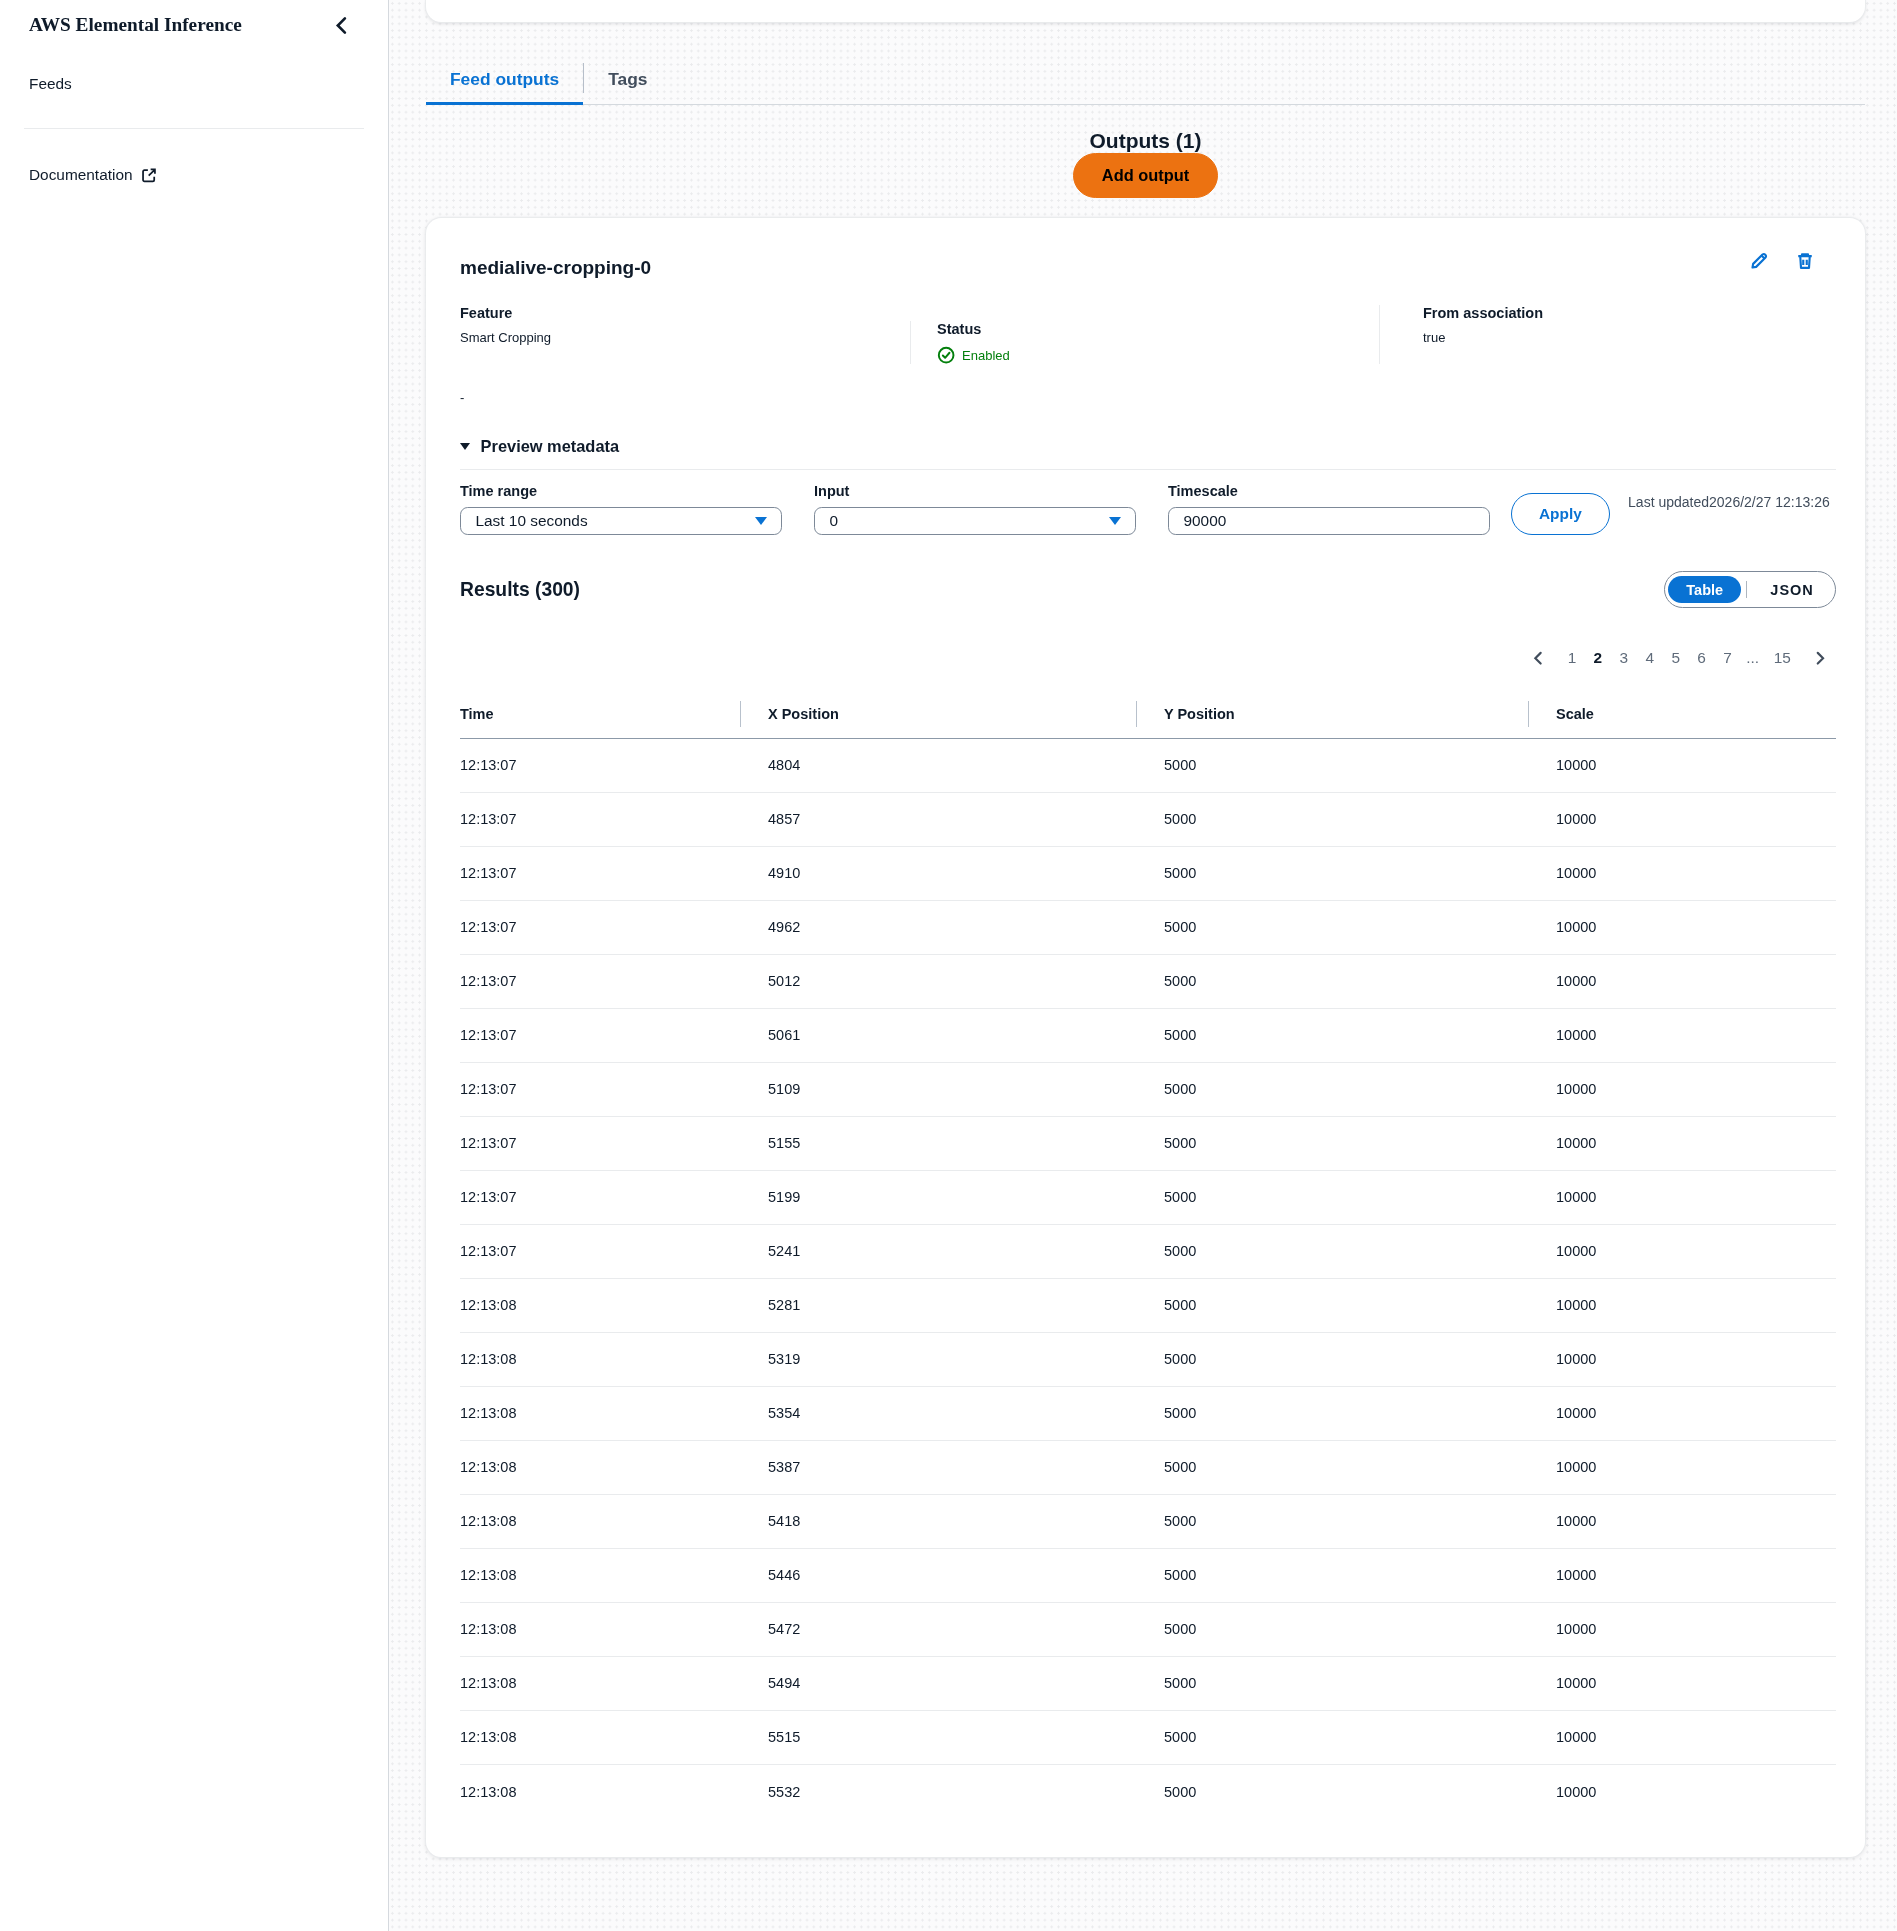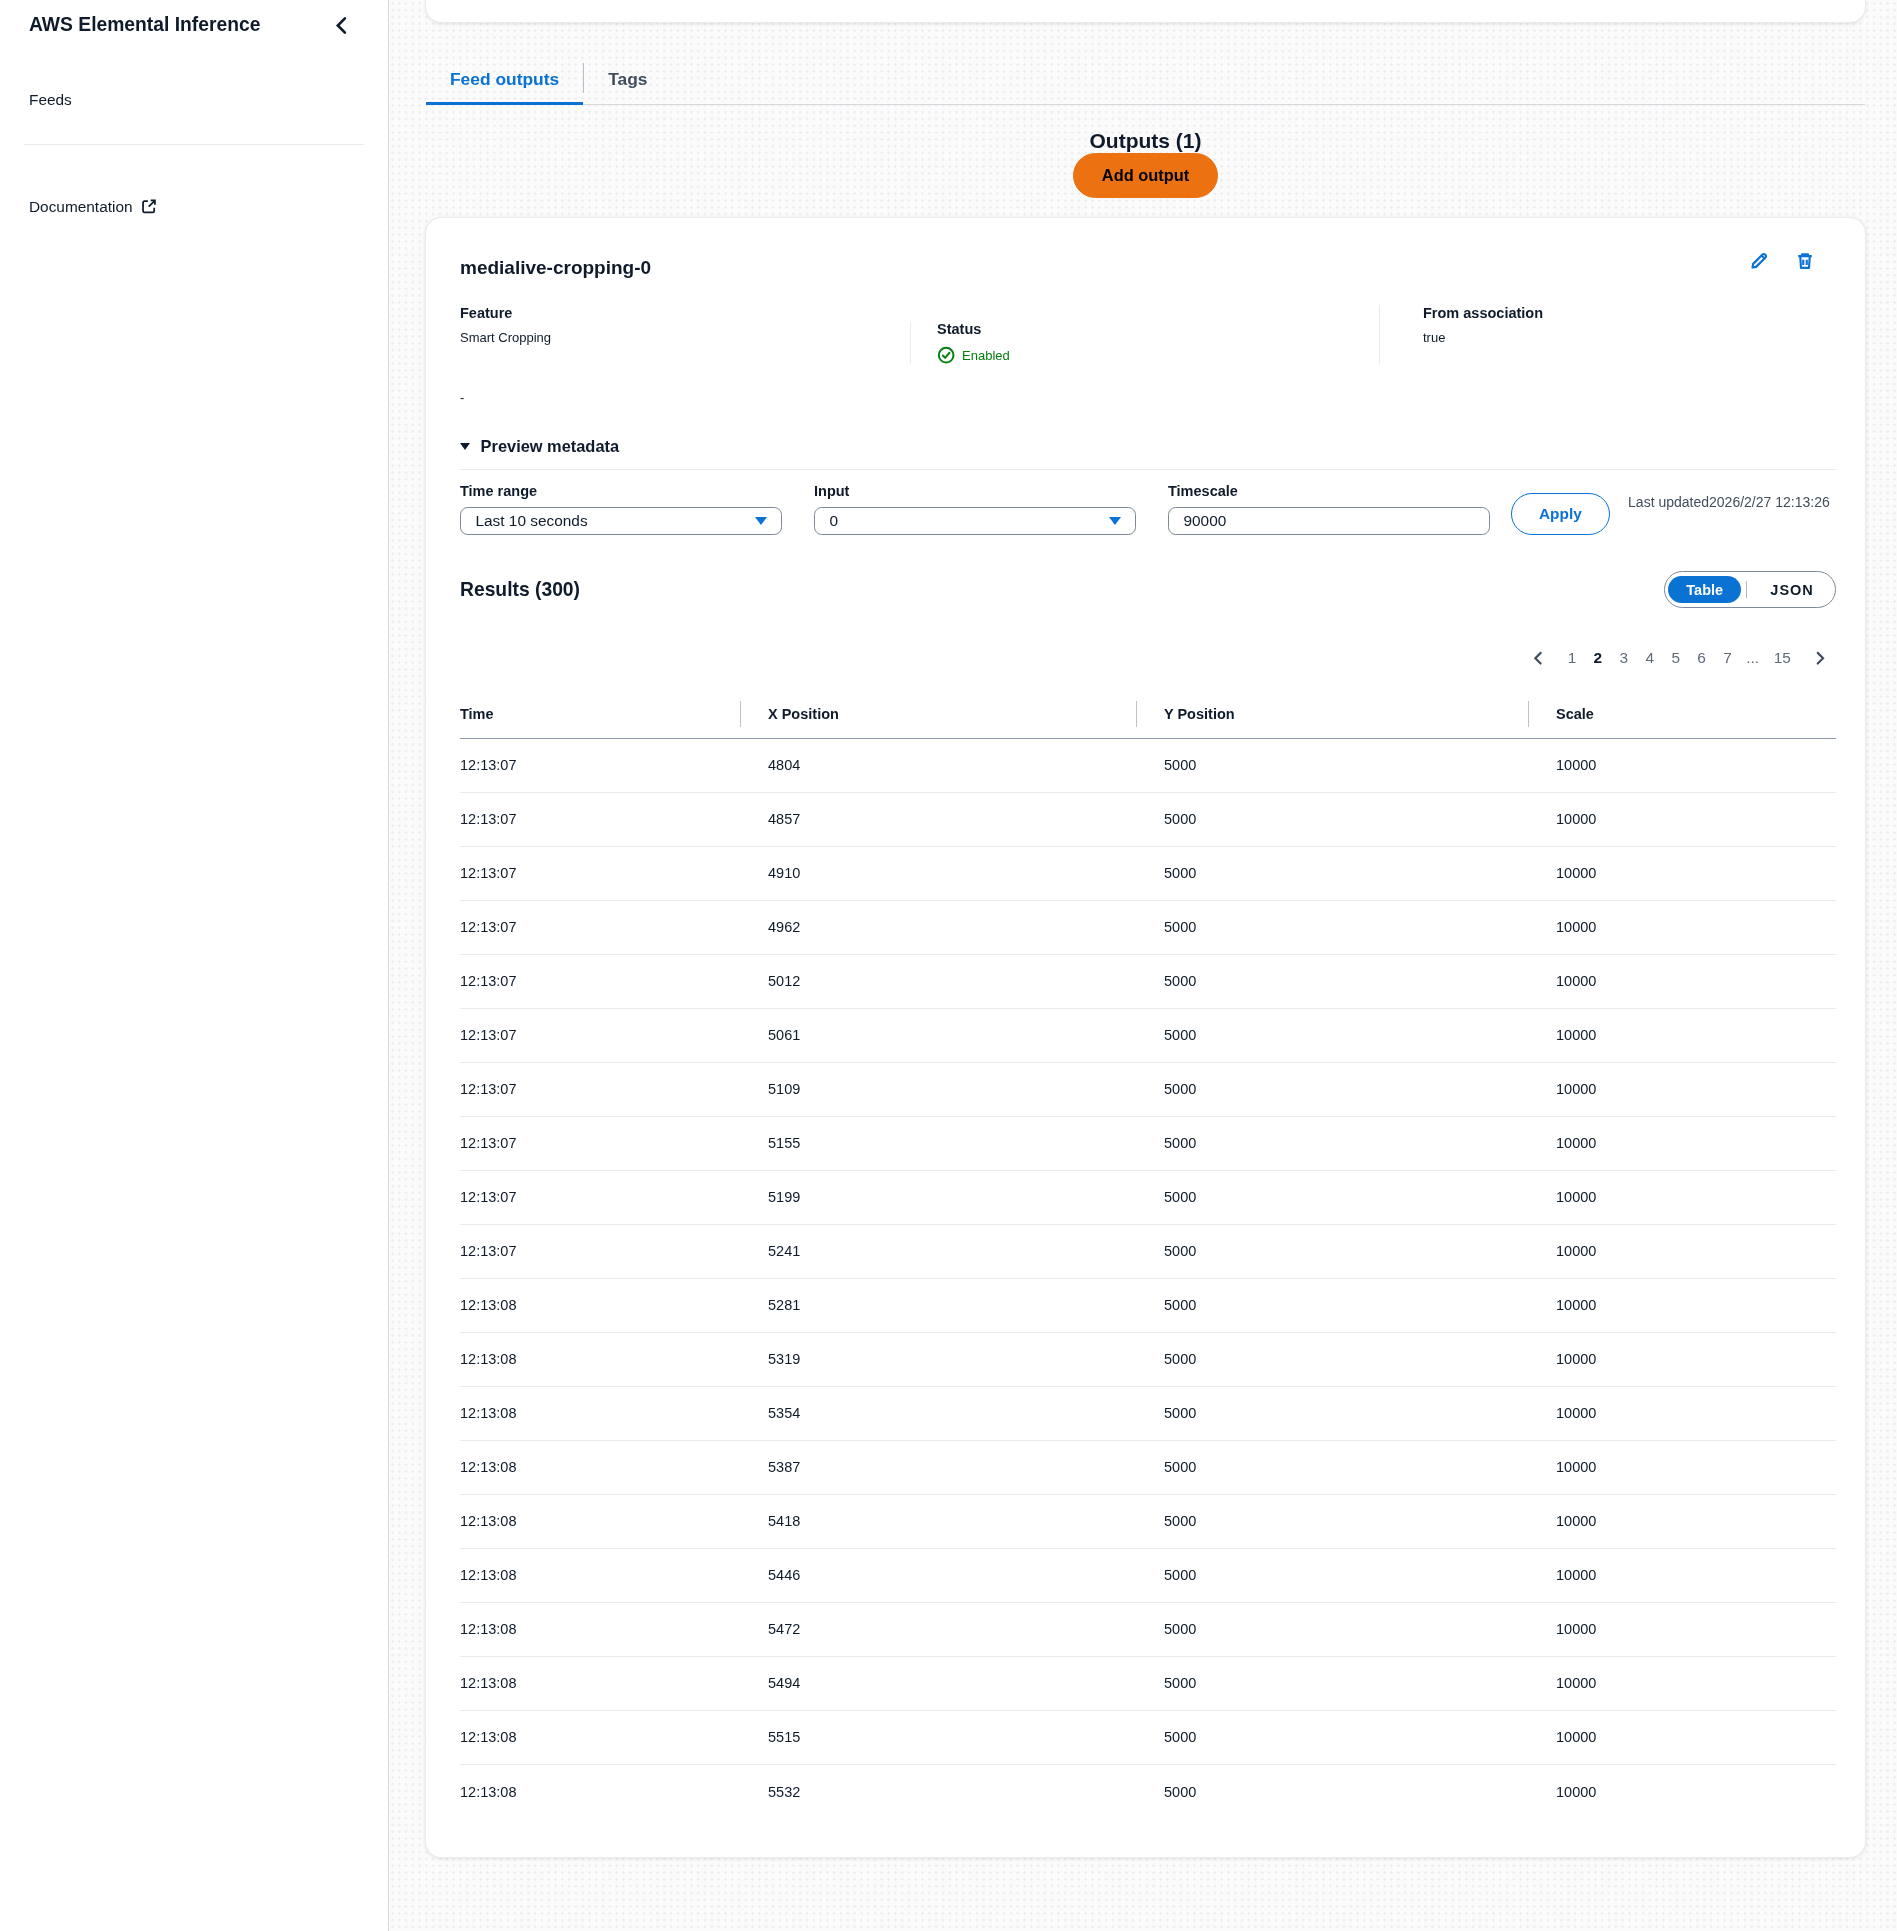--- a/index.html
+++ b/index.html
@@ -19,29 +19,29 @@
     color:var(--text);
     background:#fff;
   }
   
   .sidebar{
     width:389px;flex:none;background:#fff;position:relative;
     border-right:1.9px solid #d5d9de;
   }
   .sidebar-title{
     margin:11.6px 58px 0 29px;
-    font-size:19.3px;font-weight:700;line-height:26px;
+    font-size:19.3px;font-weight:700;line-height:26px;font-family:Liberation Serif, serif;
   }
   .collapse-btn{
     position:absolute;top:13.5px;right:35px;width:23px;height:23px;
     background:none;border:none;cursor:pointer;display:flex;align-items:center;justify-content:center;
   }
   .sidebar-link{
-    display:flex;align-items:flex-start;gap:8.7px;
-    margin:53px 29px 0 29px;font-size:15.4px;color:var(--text);
+    display:flex;align-items:flex-end;gap:8.7px;
+    margin:37px 29px 0 29px;font-size:15.4px;color:var(--text);
     text-decoration:none;cursor:pointer;width:max-content;
   }
   .sidebar-divider{border:none;border-top:1px solid var(--border-light);margin:35px 24px 0 24px;}
   
   .main{
     flex:1;position:relative;
     background-color:#fbfbfc;
     background-image:radial-gradient(rgba(15,27,42,0.07) 1px,transparent 1.3px);
     background-size:6.8px 6.8px;
   }

